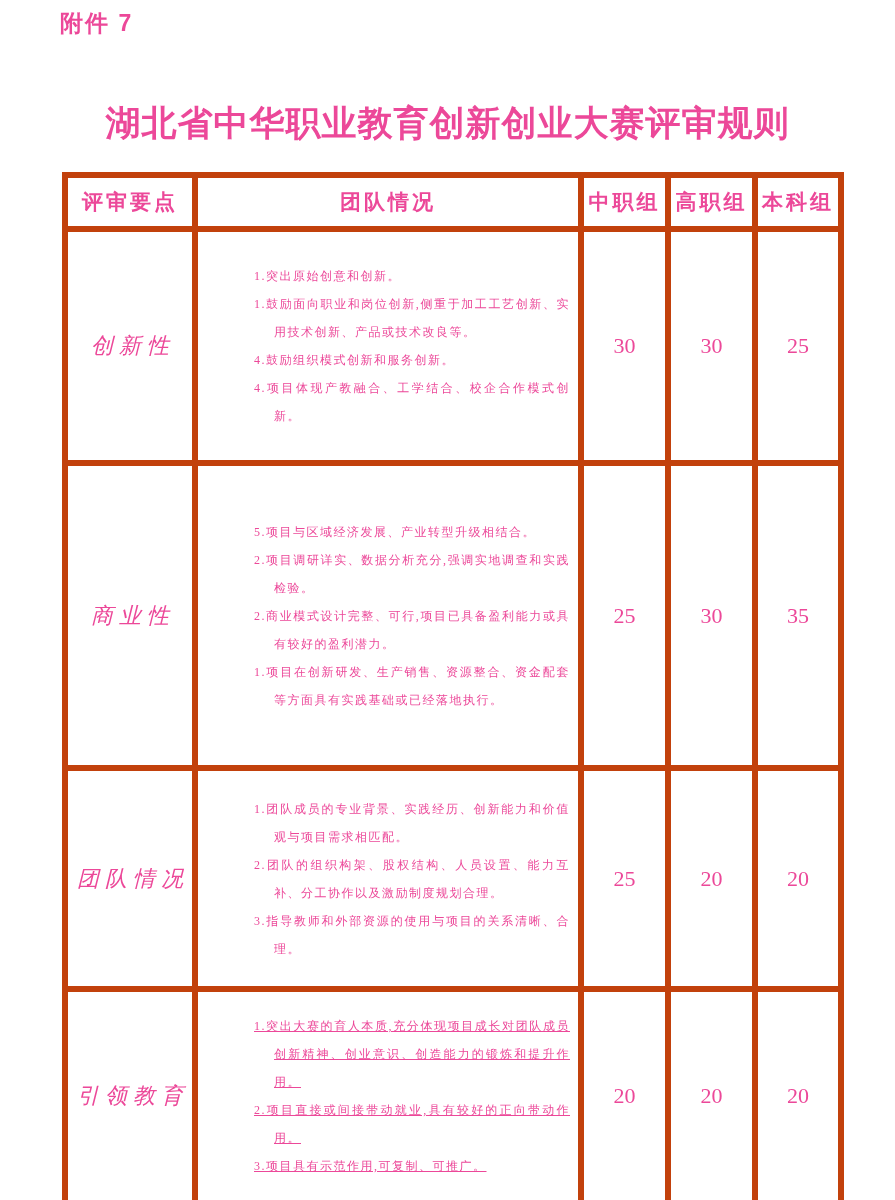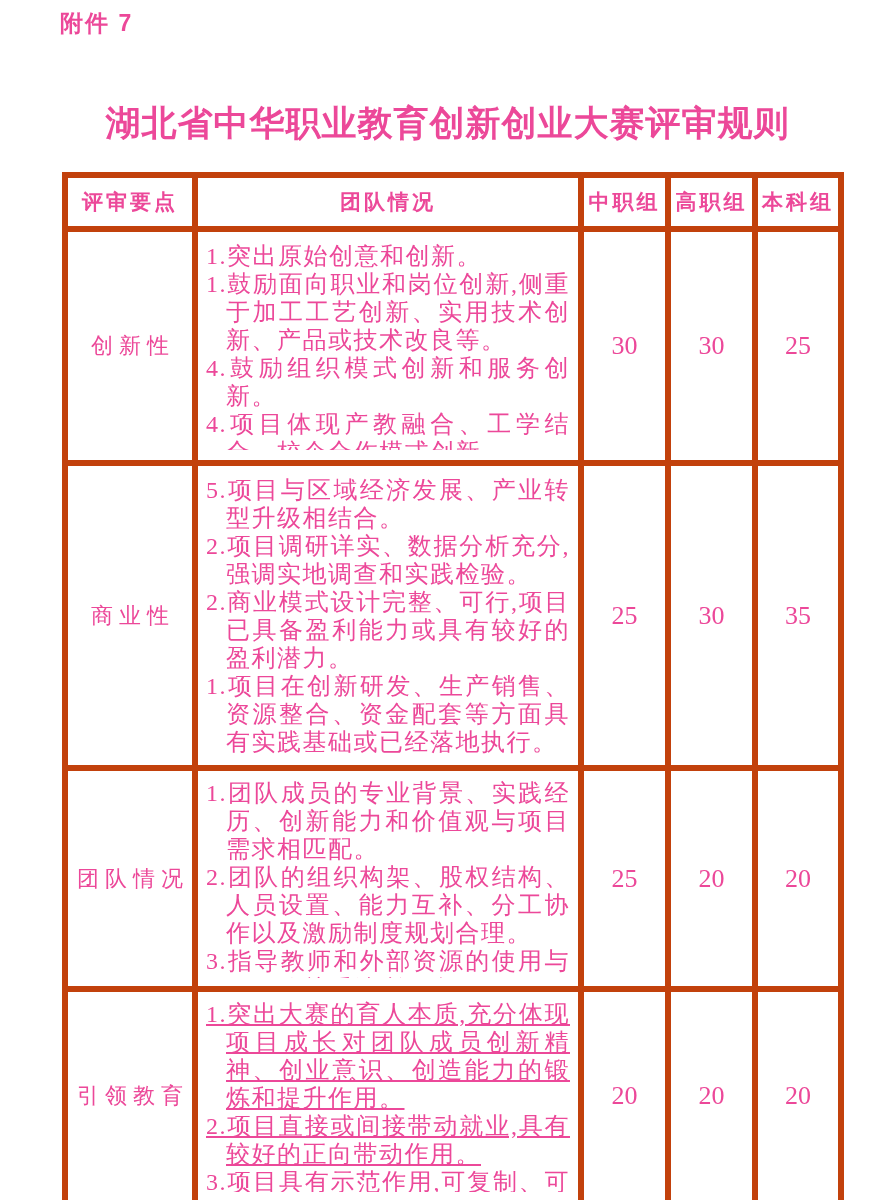--- a/index.html
+++ b/index.html
@@ -54,39 +54,41 @@
     letter-spacing: 3px;
     text-align: center;
     vertical-align: middle;
   }
   td.point {
     text-align: center;
     vertical-align: middle;
     font-size: 22px;
     letter-spacing: 6px;
     text-indent: 6px; 
+    font-style: italic;
   }
   td.content {
     vertical-align: middle;
     padding: 4px 8px;
   }
   td.content .items { overflow: hidden; }
   .item {
-    font-size: 24px;
+    font-size: 12px;
     line-height: 28px;
     letter-spacing: 1.5px;
     text-align: justify;
     text-justify: inter-character;
     padding-left: 20px;
     text-indent: -20px;
+    margin-left: 48px;
   }
   td.score {
     text-align: center;
     vertical-align: middle;
-    font-size: 26px;
+    font-size: 22px;
   }
   tr.r1 td { height: 220px; } tr.r1 .items { max-height: 208px; }
   tr.r2 td { height: 291px; } tr.r2 .items { max-height: 279px; }
   tr.r3 td { height: 207px; } tr.r3 .items { max-height: 199px; }
   tr.r4 td { height: 200px; } tr.r4 .items { max-height: 192px; text-decoration: underline; }
   tr.total td { height: 43px; }
   td.total-label {
     text-align: center;
     vertical-align: middle;
     font-size: 22px;

